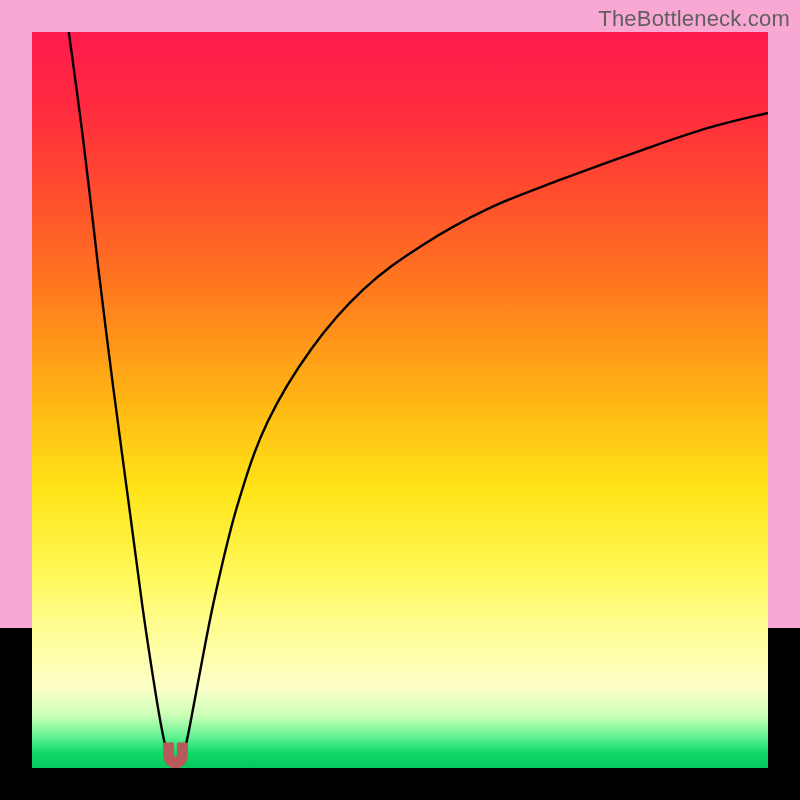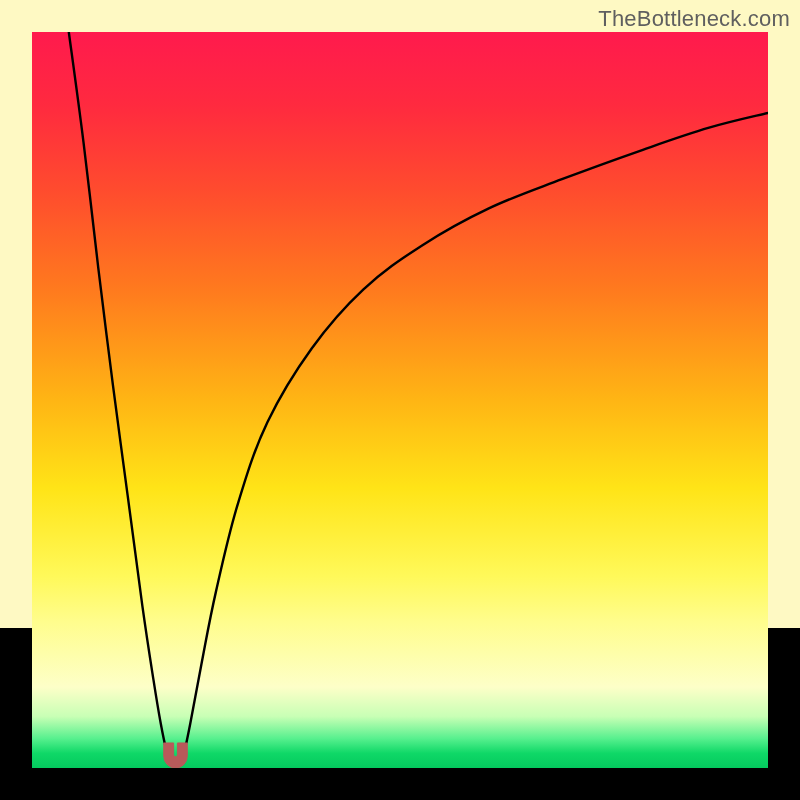--- a/index.html
+++ b/index.html
@@ -7,21 +7,21 @@
     padding: 0;
     width: 800px;
     height: 800px;
     overflow: hidden;
     background: #000;
     font-family: Arial, Helvetica, sans-serif;
   }
   .outer {
     width: 800px;
     height: 628px;
-    background: #fef9c3;
+    background: #f9a8d4;
     position: relative;
   }
   .plot {
     position: absolute;
     left: 32px;
     top: 32px;
     width: 736px;
     height: 736px;
     background: linear-gradient(
       to bottom,

